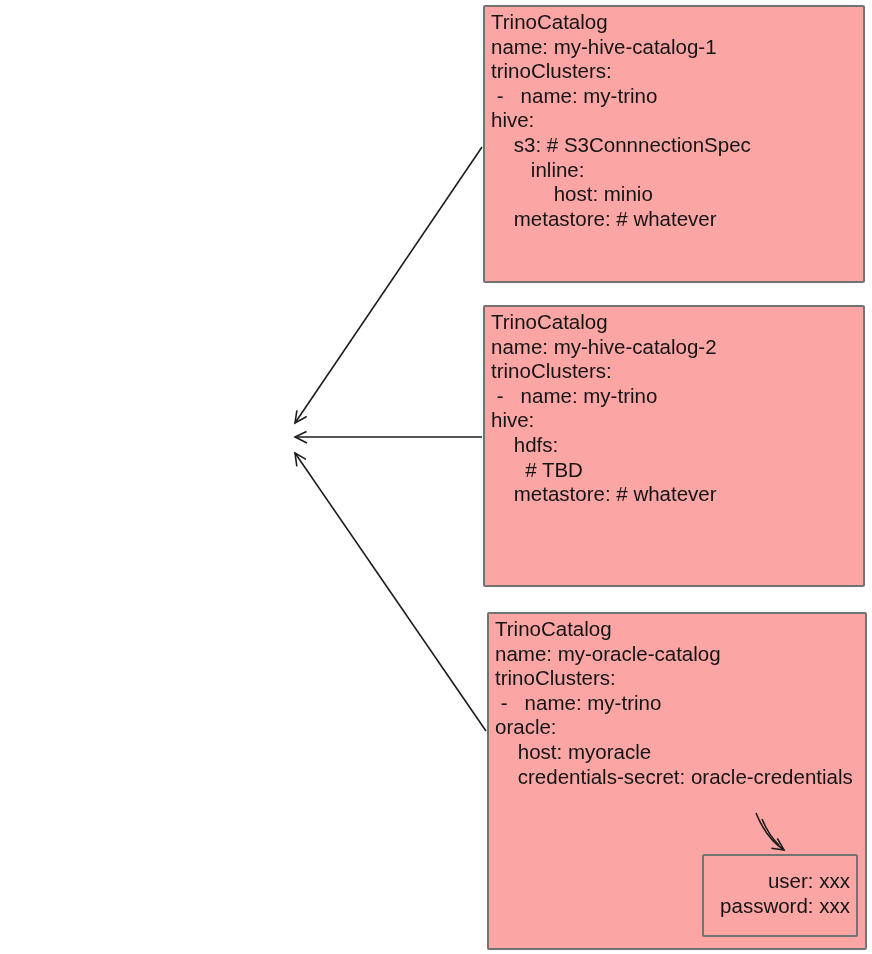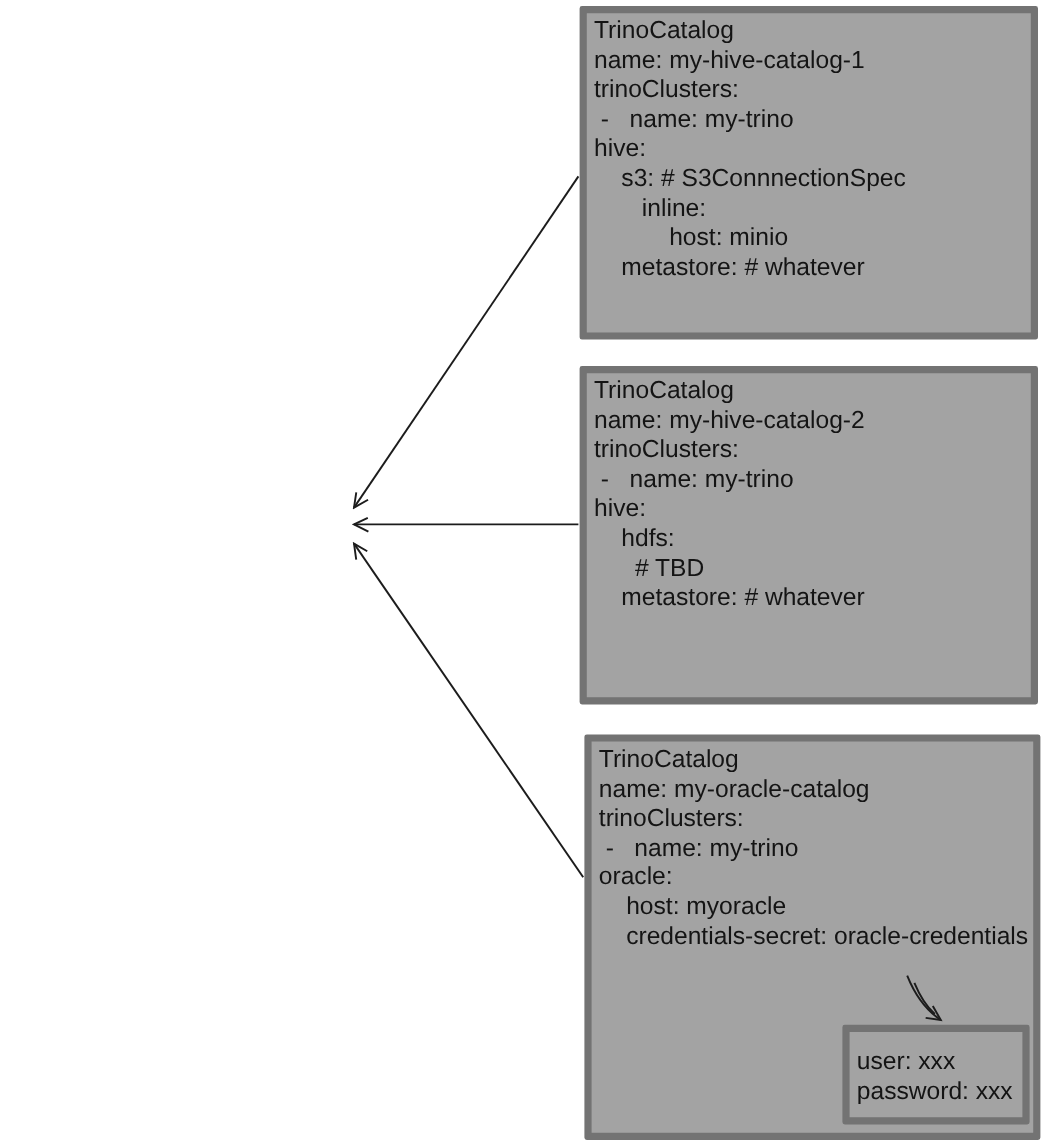--- a/index.html
+++ b/index.html
@@ -7,39 +7,39 @@
     position: relative;
     width: 872px;
     height: 954px;
     background: #ffffff;
     font-family: "Liberation Sans", sans-serif;
     color: #141414;
     overflow: hidden;
   }
   .node {
     position: absolute;
-    border: 6px solid #737373;
+    border: 2px solid #737373;
     border-radius: 2px;
-    background: #a3a3a3;
+    background: #fca5a5;
     box-sizing: border-box;
   }
   .node-text {
     white-space: pre;
     font-size: 20.5px;
     line-height: 24.6px;
     padding: 3px 6px;
     letter-spacing: 0px;
   }
   .cluster-node  { left: 4px;   top: 338px; width: 287px; height: 187px; }
   .catalog1-node { left: 483px; top: 5px;   width: 382px; height: 278px; }
   .catalog2-node { left: 483px; top: 305px; width: 382px; height: 282px; }
   .catalog3-node { left: 487px; top: 612px; width: 380px; height: 338px; }
   .credentials-node { left: 702px; top: 854px; width: 156px; height: 83px; }
   .credentials-node .node-text {
-    text-align: left;
+    text-align: right;
     padding-top: 13px;
   }
   svg.overlay {
     position: absolute;
     left: 0; top: 0;
     width: 872px; height: 954px;
     pointer-events: none;
   }
   svg.overlay path, svg.overlay line {
     stroke: #1c1c1c;

